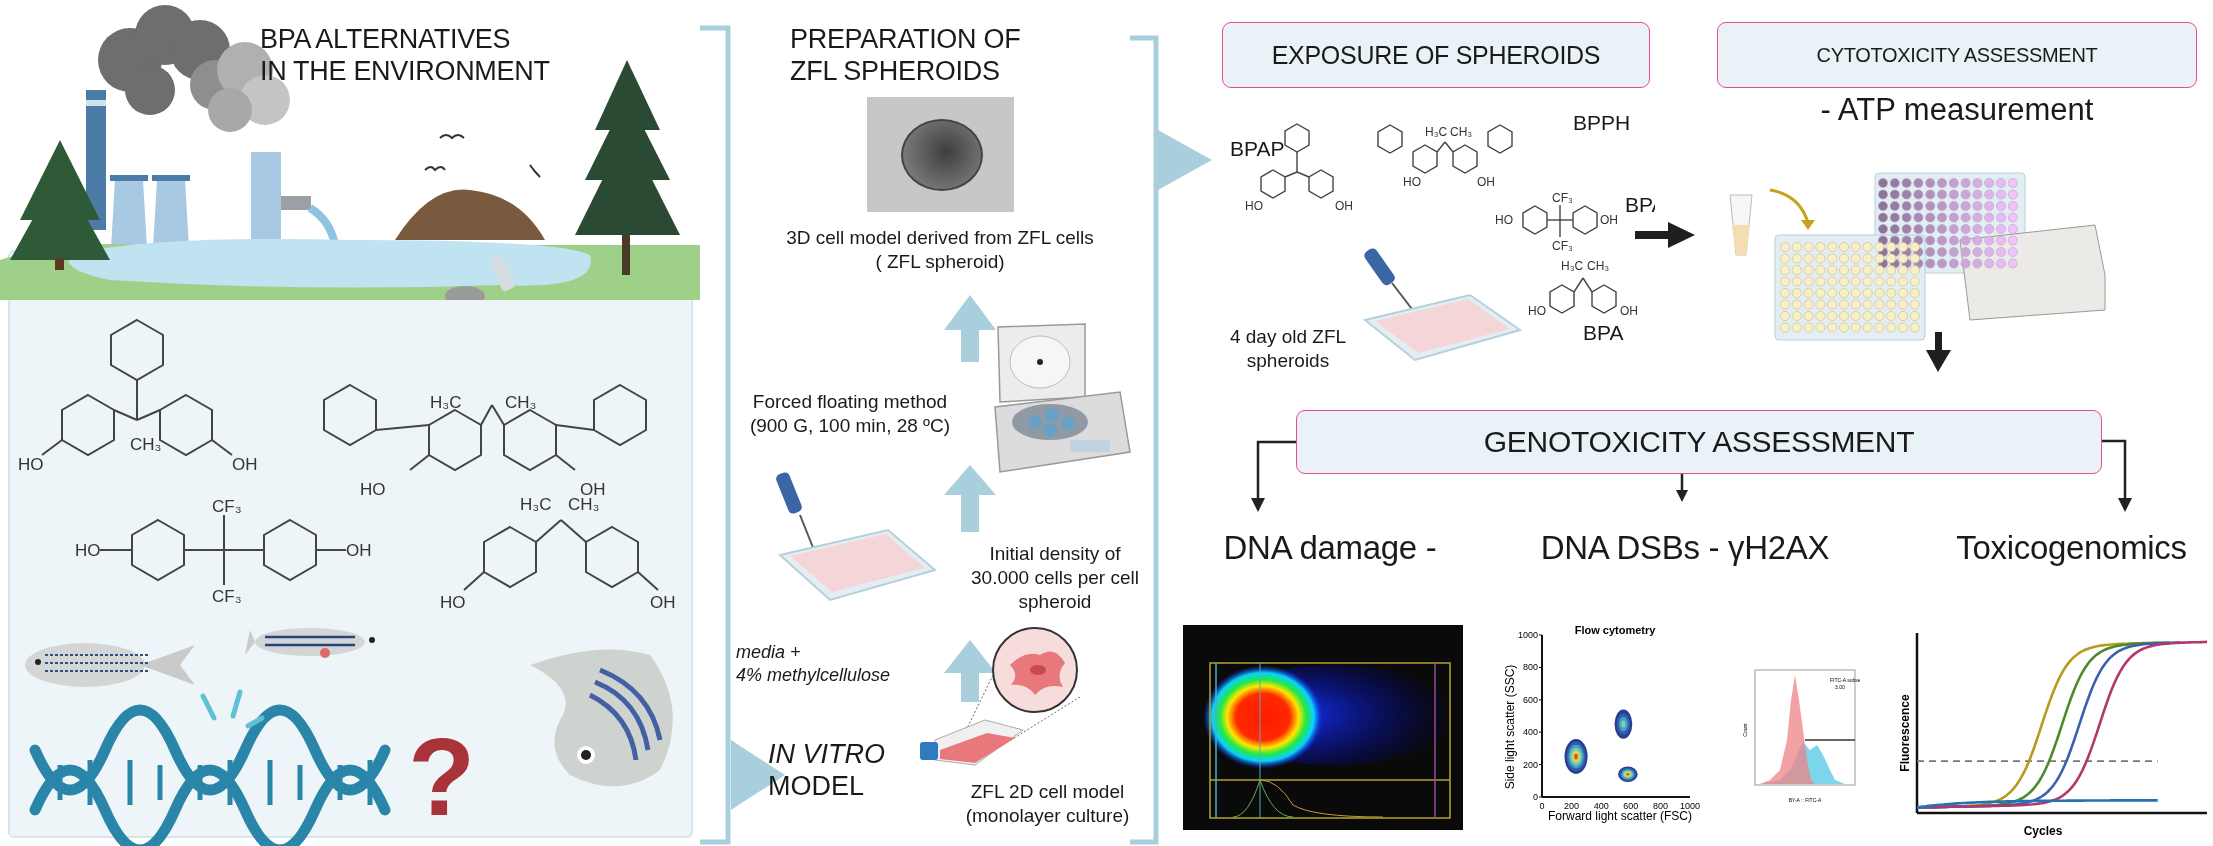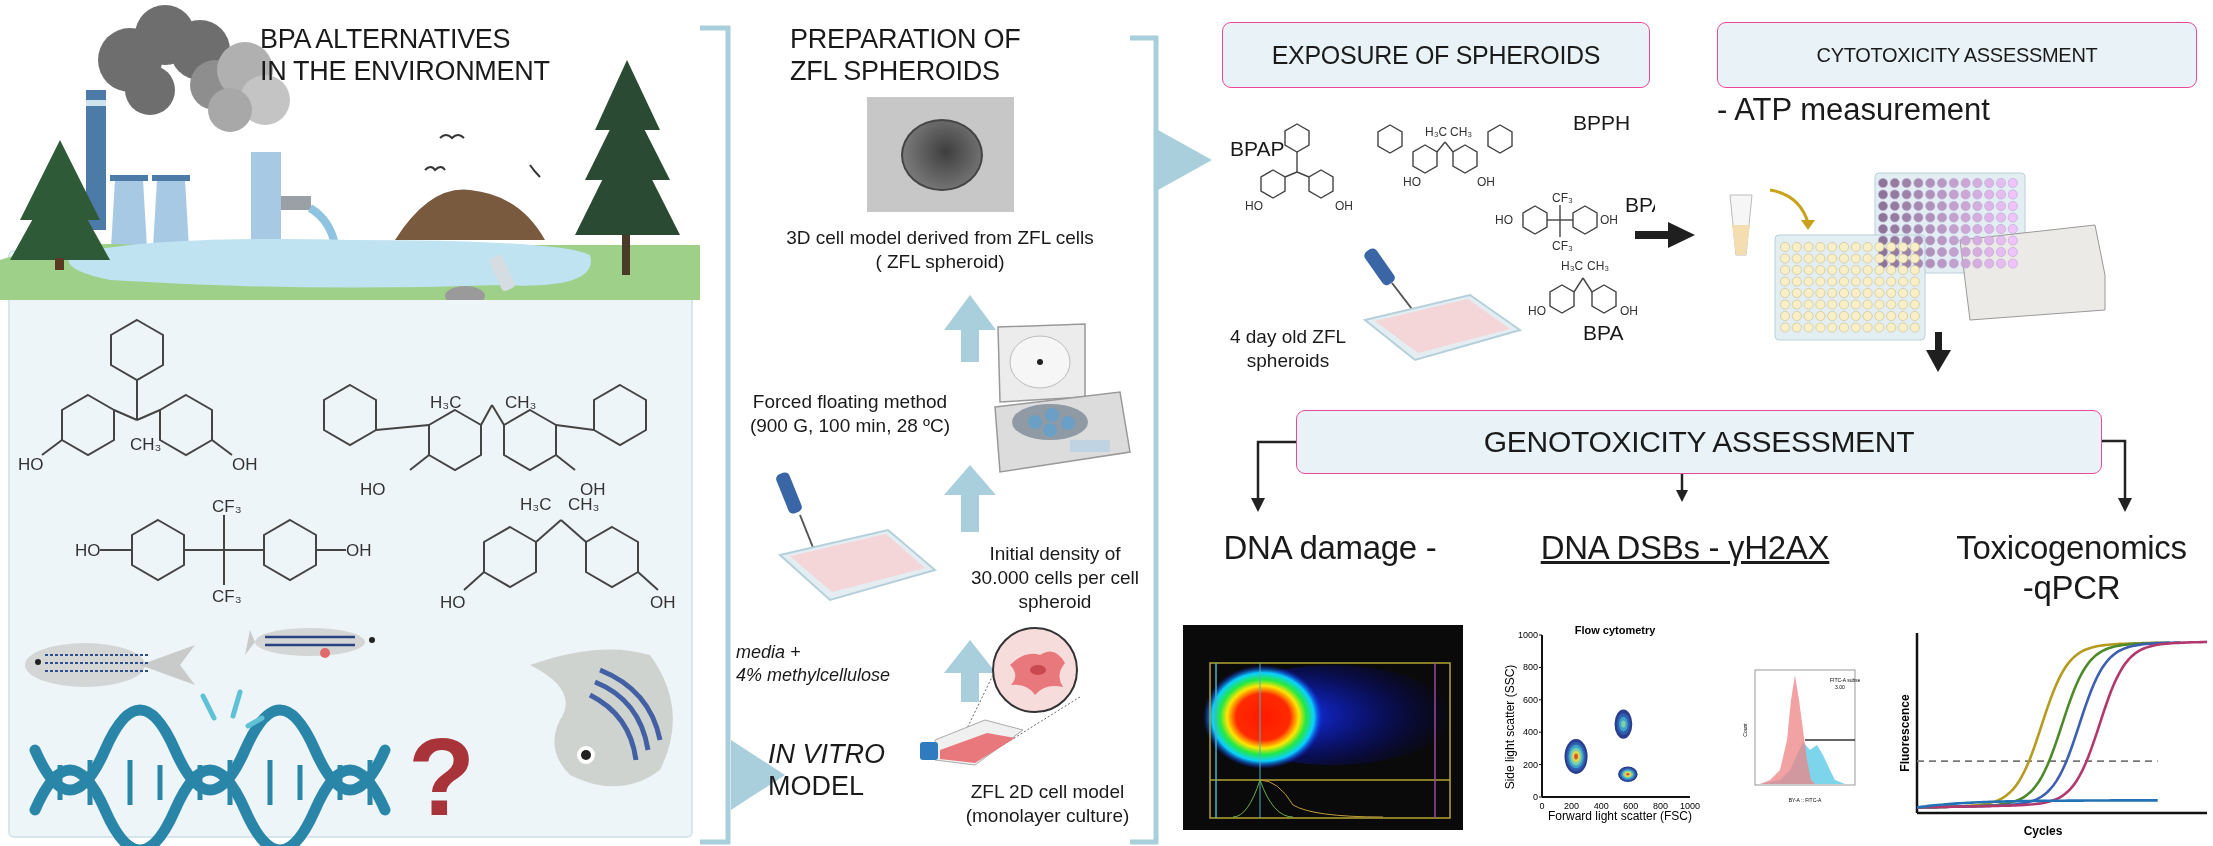--- a/index.html
+++ b/index.html
@@ -375,21 +375,21 @@
   <polygon points="15,76 108,54 150,84 58,108" fill="#f4d6d8"></polygon>
 </svg>
 <div class="abs label" style="left:1213px;top:325px;width:150px;">
   <div>4 day old ZFL</div>
   <div>spheroids</div>
 </div>
 
 <div class="abs boxed" style="left:1717px;top:22px;width:480px;height:66px;font-size:20px;">
   <span>CYTOTOXICITY ASSESSMENT</span>
 </div>
-<div class="abs" style="left:1717px;top:92px;width:480px;text-align:left;font-size:31px;">- ATP measurement</div>
+<div class="abs" style="left:1717px;top:92px;width:480px;text-align:center;font-size:31px;">- ATP measurement</div>
 <svg class="abs" style="left:1700px;top:165px;" width="510" height="190">
   <g>
       <polygon points="30,30 52,30 46,90 36,90" fill="#f6f6f6" stroke="#bbb"></polygon>
       <polygon points="32,60 50,60 46,90 36,90" fill="#f4ddb0"></polygon>
     </g>
   <path d="M70,25 Q100,30 108,58" stroke="#c9a21a" stroke-width="3" fill="none"></path>
   <polygon points="101,55 115,55 108,65" fill="#c9a21a"></polygon>
   <g>
     <rect x="175" y="8" width="150" height="100" rx="4" fill="#e3eef2" stroke="#b8d0da"></rect>
   </g>
@@ -594,24 +594,23 @@
       <circle cx="214.8" cy="162.5" r="4.6" fill="#f8efc6" stroke="#c9bb88" stroke-width="0.6"></circle>
     </g>
 </svg>
 
 <div class="abs boxed" style="left:1296px;top:410px;width:806px;height:64px;font-size:30px;">
   <span>GENOTOXICITY ASSESSMENT</span>
 </div>
 <div class="abs big-label" style="left:1175px;top:528px;width:310px;">
   <div>DNA damage -</div>
 </div>
-<div class="abs big-label" style="left:1520px;top:528px;width:330px;text-decoration:underline;">DNA DSBs - γH2AX</div>
+<div class="abs big-label" style="left:1520px;top:528px;width:330px;">DNA DSBs - γH2AX</div>
 <div class="abs big-label" style="left:1930px;top:528px;width:283px;">
   <div>Toxicogenomics</div>
-  <div>-qPCR</div>
 </div>
 
 <svg class="abs" style="left:1183px;top:625px;" width="280" height="205">
   <defs>
     <radialGradient id="cometHead" cx="0.5" cy="0.5" r="0.5">
       <stop offset="0" stop-color="#ff1a00"></stop>
         <stop offset="0.45" stop-color="#ff2a00"></stop>
         <stop offset="0.6" stop-color="#ffe600"></stop>
         <stop offset="0.72" stop-color="#22e844"></stop>
         <stop offset="0.85" stop-color="#0ad0ff"></stop>

